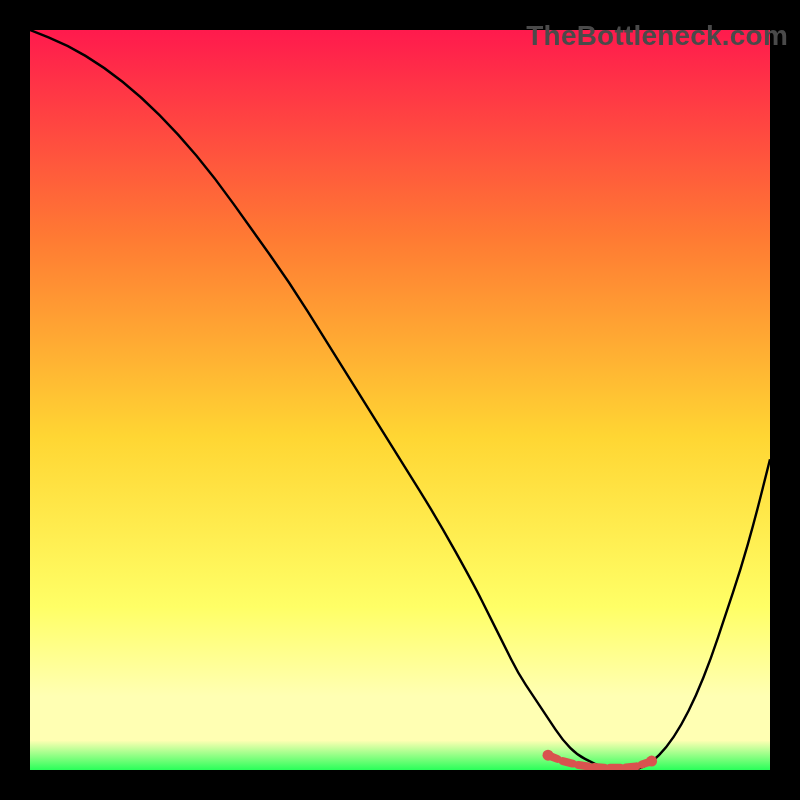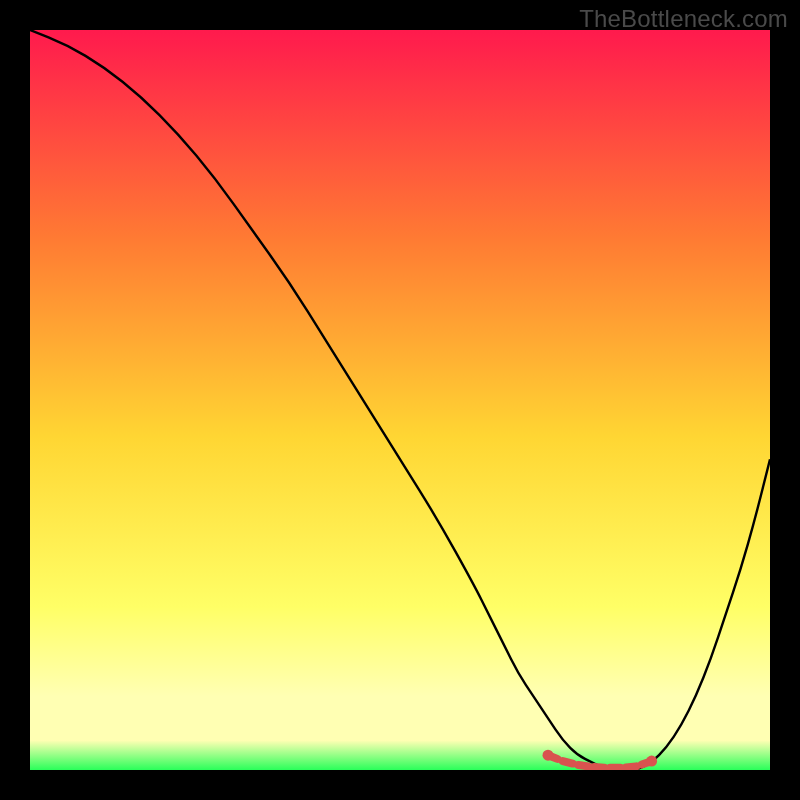--- a/index.html
+++ b/index.html
@@ -12,25 +12,25 @@
     font-family: Arial, Helvetica, sans-serif;
   }
   .frame {
     position: relative;
     width: 800px;
     height: 800px;
     background: #000;
   }
   .watermark {
     position: absolute;
-    top: 5px;
+    top: 20px;
     right: 12px;
     color: #4a4a4a;
-    font-size: 24px;
-    font-weight: 400;
+    font-size: 28px;
+    font-weight: 700;
     letter-spacing: 0.2px;
     z-index: 5;
   }
   .plot-wrap {
     position: absolute;
     left: 30px;
     top: 30px;
     width: 740px;
     height: 740px;
   }

